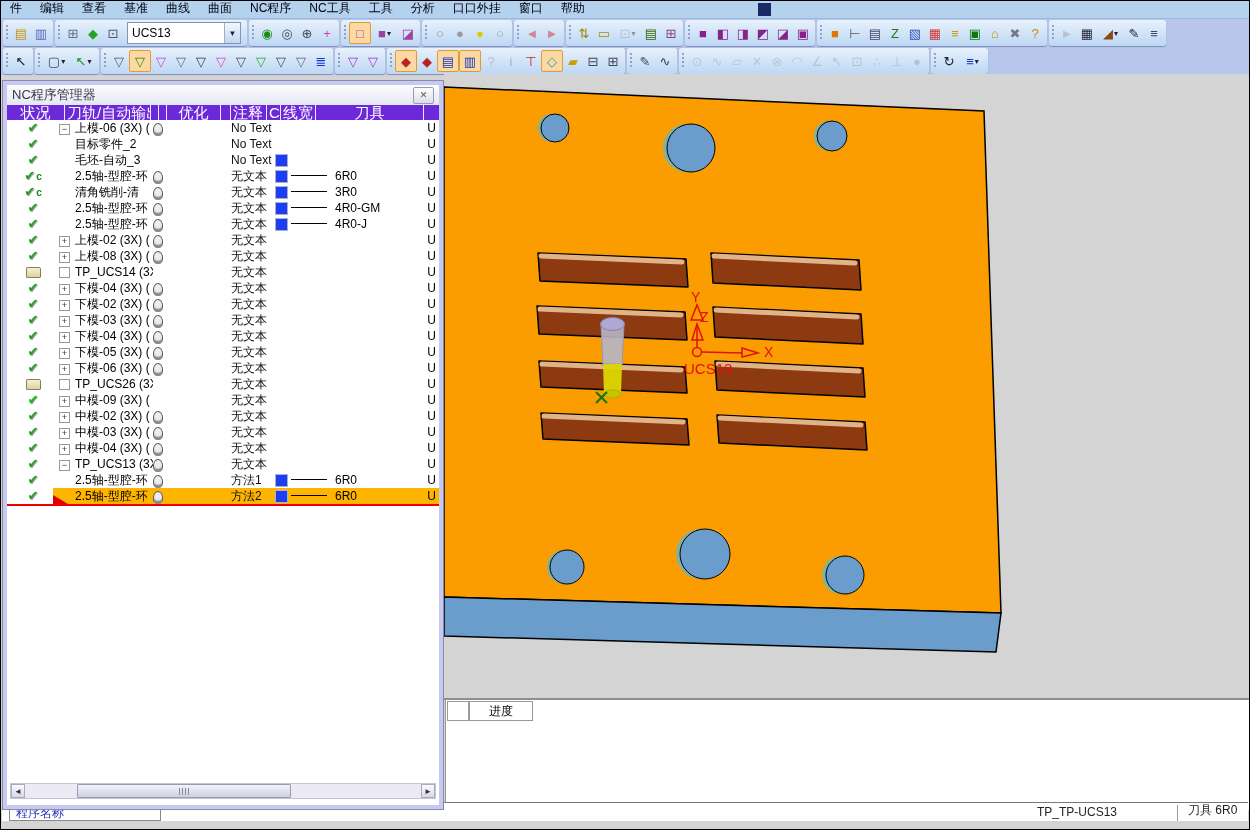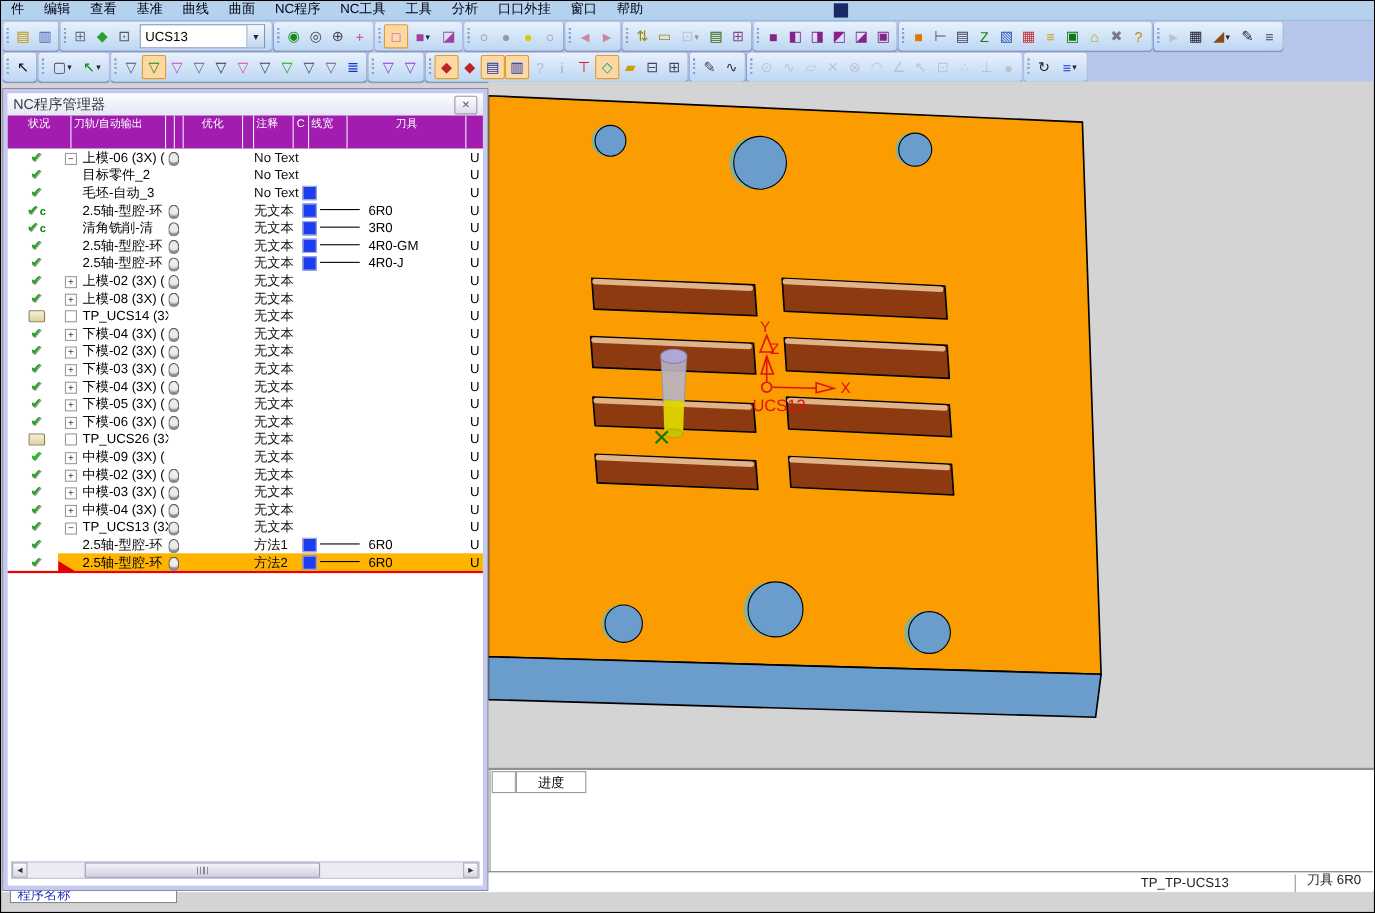--- a/index.html
+++ b/index.html
@@ -26,21 +26,21 @@
   .combo .btn{width:15px;align-self:stretch;border-left:1px solid #9bb0cc;background:linear-gradient(#f2f7fd,#c3d7ee);
         display:flex;align-items:center;justify-content:center;font-size:8px;color:#224}
   
   .nc-panel{position:absolute;left:2px;top:80px;width:440px;height:728px;background:#fff;
         border:4px solid #c6caf0;outline:1px solid #8a8aa8;box-sizing:border-box;z-index:5}
   .panel-title{height:20px;background:linear-gradient(#fdfdff,#e3e6f4);display:flex;align-items:center;
         padding:0 5px;color:#3a3a46;font-size:13px}
   .close-btn{margin-left:auto;width:19px;height:15px;border:1px solid #9a9ab0;border-radius:2px;
         background:linear-gradient(#fff,#dcdcea);display:flex;align-items:center;justify-content:center;
         font-size:9px;color:#555;cursor:default}
-  .grid-header{height:30px;background:#a21caf;color:#fff;display:flex;font-size:10px;line-height:15px;
+  .grid-header{height:15px;background:#6d28d9;color:#fff;display:flex;font-size:15px;line-height:15px;
         white-space:nowrap;overflow:hidden}
   .gh{border-right:1px solid #eef;box-sizing:border-box;padding:0 2px;overflow:hidden;flex:none}
   .gh.ctr{text-align:center}
   .rows{position:relative}
   .trow{height:16px;line-height:16px;white-space:nowrap;position:relative;font-size:12px}
   .c-status{display:inline-block;width:52px;text-align:center;vertical-align:top}
   .c-expand{display:inline-block;width:16px;vertical-align:top}
   .c-name{display:inline-block;width:78px;overflow:hidden;vertical-align:top}
   .c-bulb{display:inline-block;width:16px;vertical-align:top}
   .c-opt{display:inline-block;width:62px;vertical-align:top}
@@ -77,21 +77,21 @@
   .sc-thumb{position:absolute;left:52px;width:212px;top:0;bottom:0;background:linear-gradient(#f4f4fa,#cfcfe0);
         border:1px solid #9a9ab8;border-radius:1px;display:flex;align-items:center;justify-content:center}
   .sc-grip{width:10px;height:7px;background:repeating-linear-gradient(90deg,#889 0 1px,transparent 1px 3px)}
   
   .viewport{position:absolute;left:443px;top:73px;width:804px;height:624px;background:#d4d4d4}
   .out-sep{position:absolute;left:443px;top:697px;width:806px;height:2px;background:#8f8f8f}
   .out-area{position:absolute;left:444px;top:699px;width:805px;height:110px;background:#fff;border-left:1px solid #999}
   .tab-blank{position:absolute;left:446px;top:700px;width:20px;height:18px;border:1px solid #9a9a9a;background:#fff}
   .tab-progress{position:absolute;left:468px;top:700px;width:62px;height:18px;border:1px solid #9a9a9a;background:#fff;
         text-align:center;line-height:18px;font-size:12px}
-  .statusbar{position:absolute;left:1px;right:1px;bottom:18px;height:18px;background:#fff;border-top:1px solid #777}
+  .statusbar{position:absolute;left:1px;right:1px;bottom:8px;height:18px;background:#fff;border-top:1px solid #777}
   .auto-tab{position:absolute;left:8px;top:805px;width:152px;height:15px;border:1px solid #888;background:#fff;
         color:#2233bb;font-size:12px;line-height:13px;padding-left:6px;box-sizing:border-box;overflow:hidden;z-index:2}
   .st-tp{position:absolute;left:1035px;bottom:2px;color:#222}
   .st-div{position:absolute;left:1175px;bottom:0;height:16px;width:1px;background:#999}
   .st-tool{position:absolute;left:1186px;bottom:2px;color:#222}
 </style>
 </head>
 <body>
 
 <div class="app">

